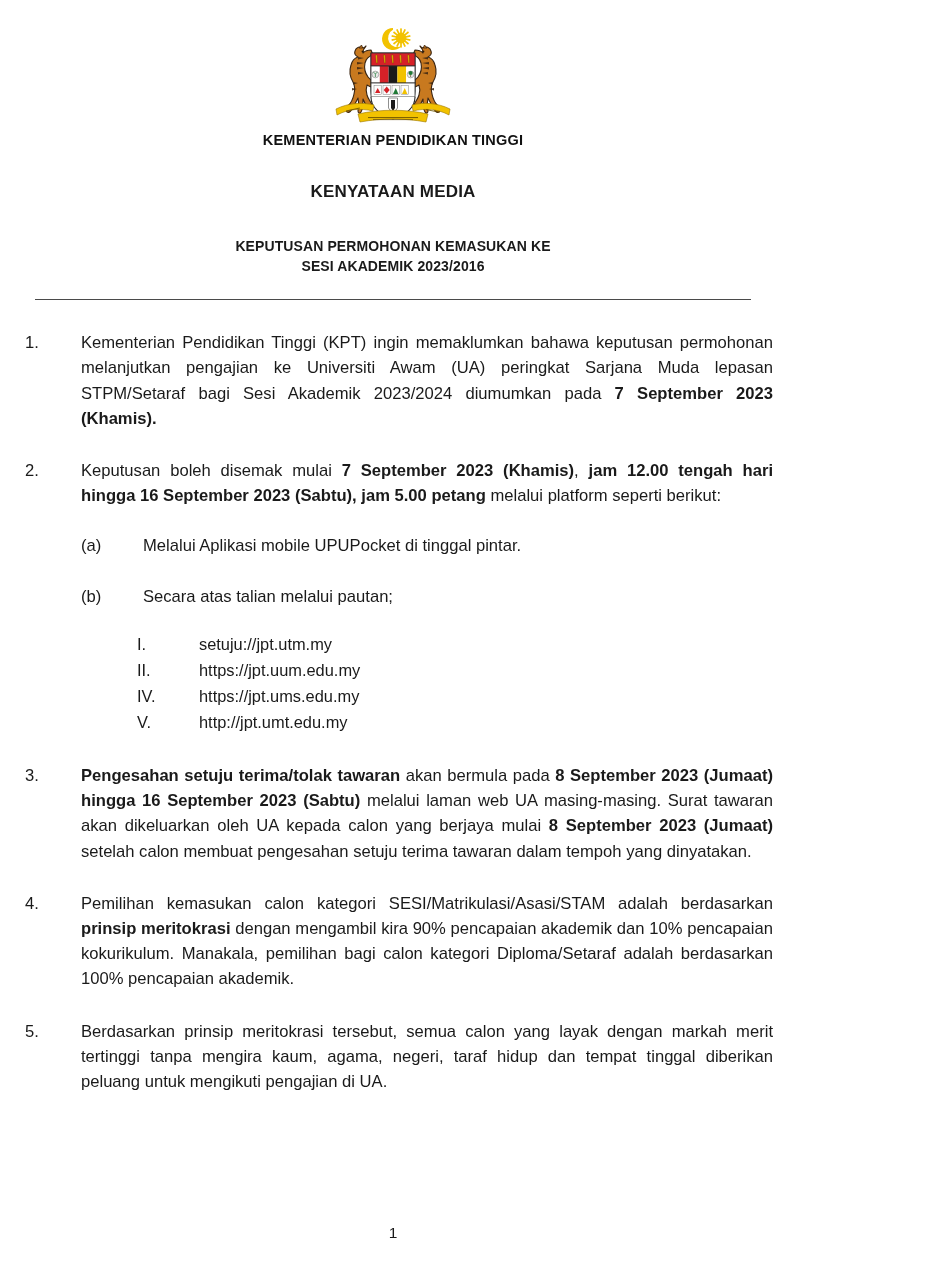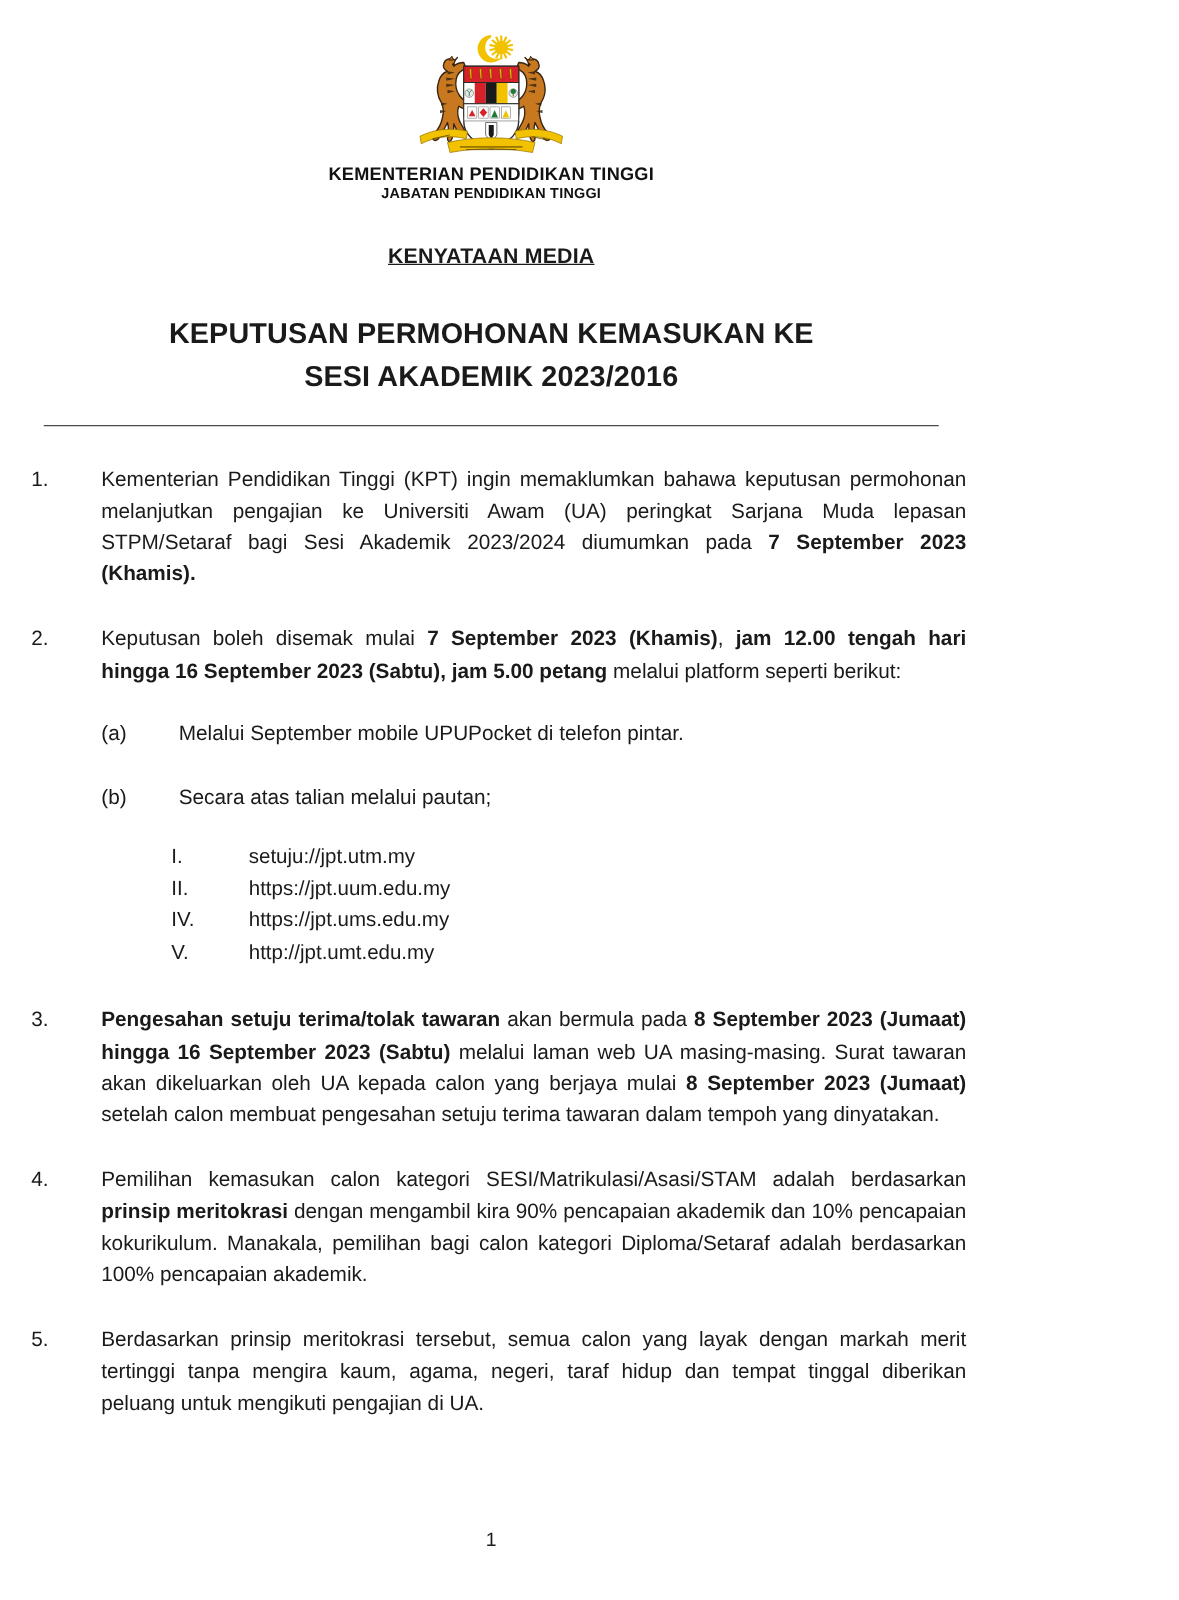--- a/index.html
+++ b/index.html
@@ -52,25 +52,24 @@
     line-height: 1.2;
   }
 
   
   .media-title {
     text-align: center;
     font-size: 17px;
     font-weight: bold;
     margin-top: 33px;
     letter-spacing: 0.2px;
-    text-decoration: underline;
   }
   .doc-title {
     text-align: center;
-    font-size: 23px;
+    font-size: 14px;
     font-weight: bold;
     margin-top: 34px;
     line-height: 1.48;
     letter-spacing: 0.1px;
   }
   .rule {
     width: 716px;
     height: 0;
     border-top: 1.3px solid #4a4a4a;
     margin: 22px auto 0 auto;
@@ -263,21 +262,20 @@
             <rect x="50" y="93" width="50" height="1.1"></rect>
             <rect x="55" y="95.2" width="40" height="0.9"></rect>
             <rect x="28" y="86.5" width="14" height="0.9" transform="rotate(-12 28 86.5)"></rect>
             <rect x="108" y="85" width="14" height="0.9" transform="rotate(12 108 85)"></rect>
           </g>
         </g>
       </svg>
     </div>
 
     <div class="ministry-line1">KEMENTERIAN PENDIDIKAN TINGGI</div>
-    <div class="ministry-line2">JABATAN PENDIDIKAN TINGGI</div>
   </div>
 
   <div class="media-title">KENYATAAN MEDIA</div>
 
   <div class="doc-title">
     <div>KEPUTUSAN PERMOHONAN KEMASUKAN KE</div>
     <div>SESI AKADEMIK 2023/2016</div>
   </div>
 
   <div class="rule"></div>
@@ -289,21 +287,21 @@
       <div class="txt"><span>Kementerian Pendidikan Tinggi (KPT) ingin memaklumkan bahawa keputusan permohonan melanjutkan pengajian ke Universiti Awam (UA) peringkat Sarjana Muda lepasan STPM/Setaraf bagi Sesi Akademik 2023/2024 diumumkan pada </span><b>7 September 2023 (Khamis).</b></div>
     </div>
 
     <div class="item">
       <div class="num">2.</div>
       <div class="txt"><span>Keputusan boleh disemak mulai </span><b>7 September 2023 (Khamis)</b><span>, </span><b>jam 12.00 tengah hari hingga 16 September 2023 (Sabtu), jam 5.00 petang</b><span> melalui platform seperti berikut:</span></div>
     </div>
 
     <div class="sub">
       <div class="lbl">(a)</div>
-      <div class="val">Melalui September mobile UPUPocket di telefon pintar.</div>
+      <div class="val">Melalui Aplikasi mobile UPUPocket di tinggal pintar.</div>
     </div>
 
     <div class="sub">
       <div class="lbl">(b)</div>
       <div class="val">Secara atas talian melalui pautan;</div>
     </div>
 
     <div class="links">
       <div class="link-row">
         <div class="rn">I.</div>

